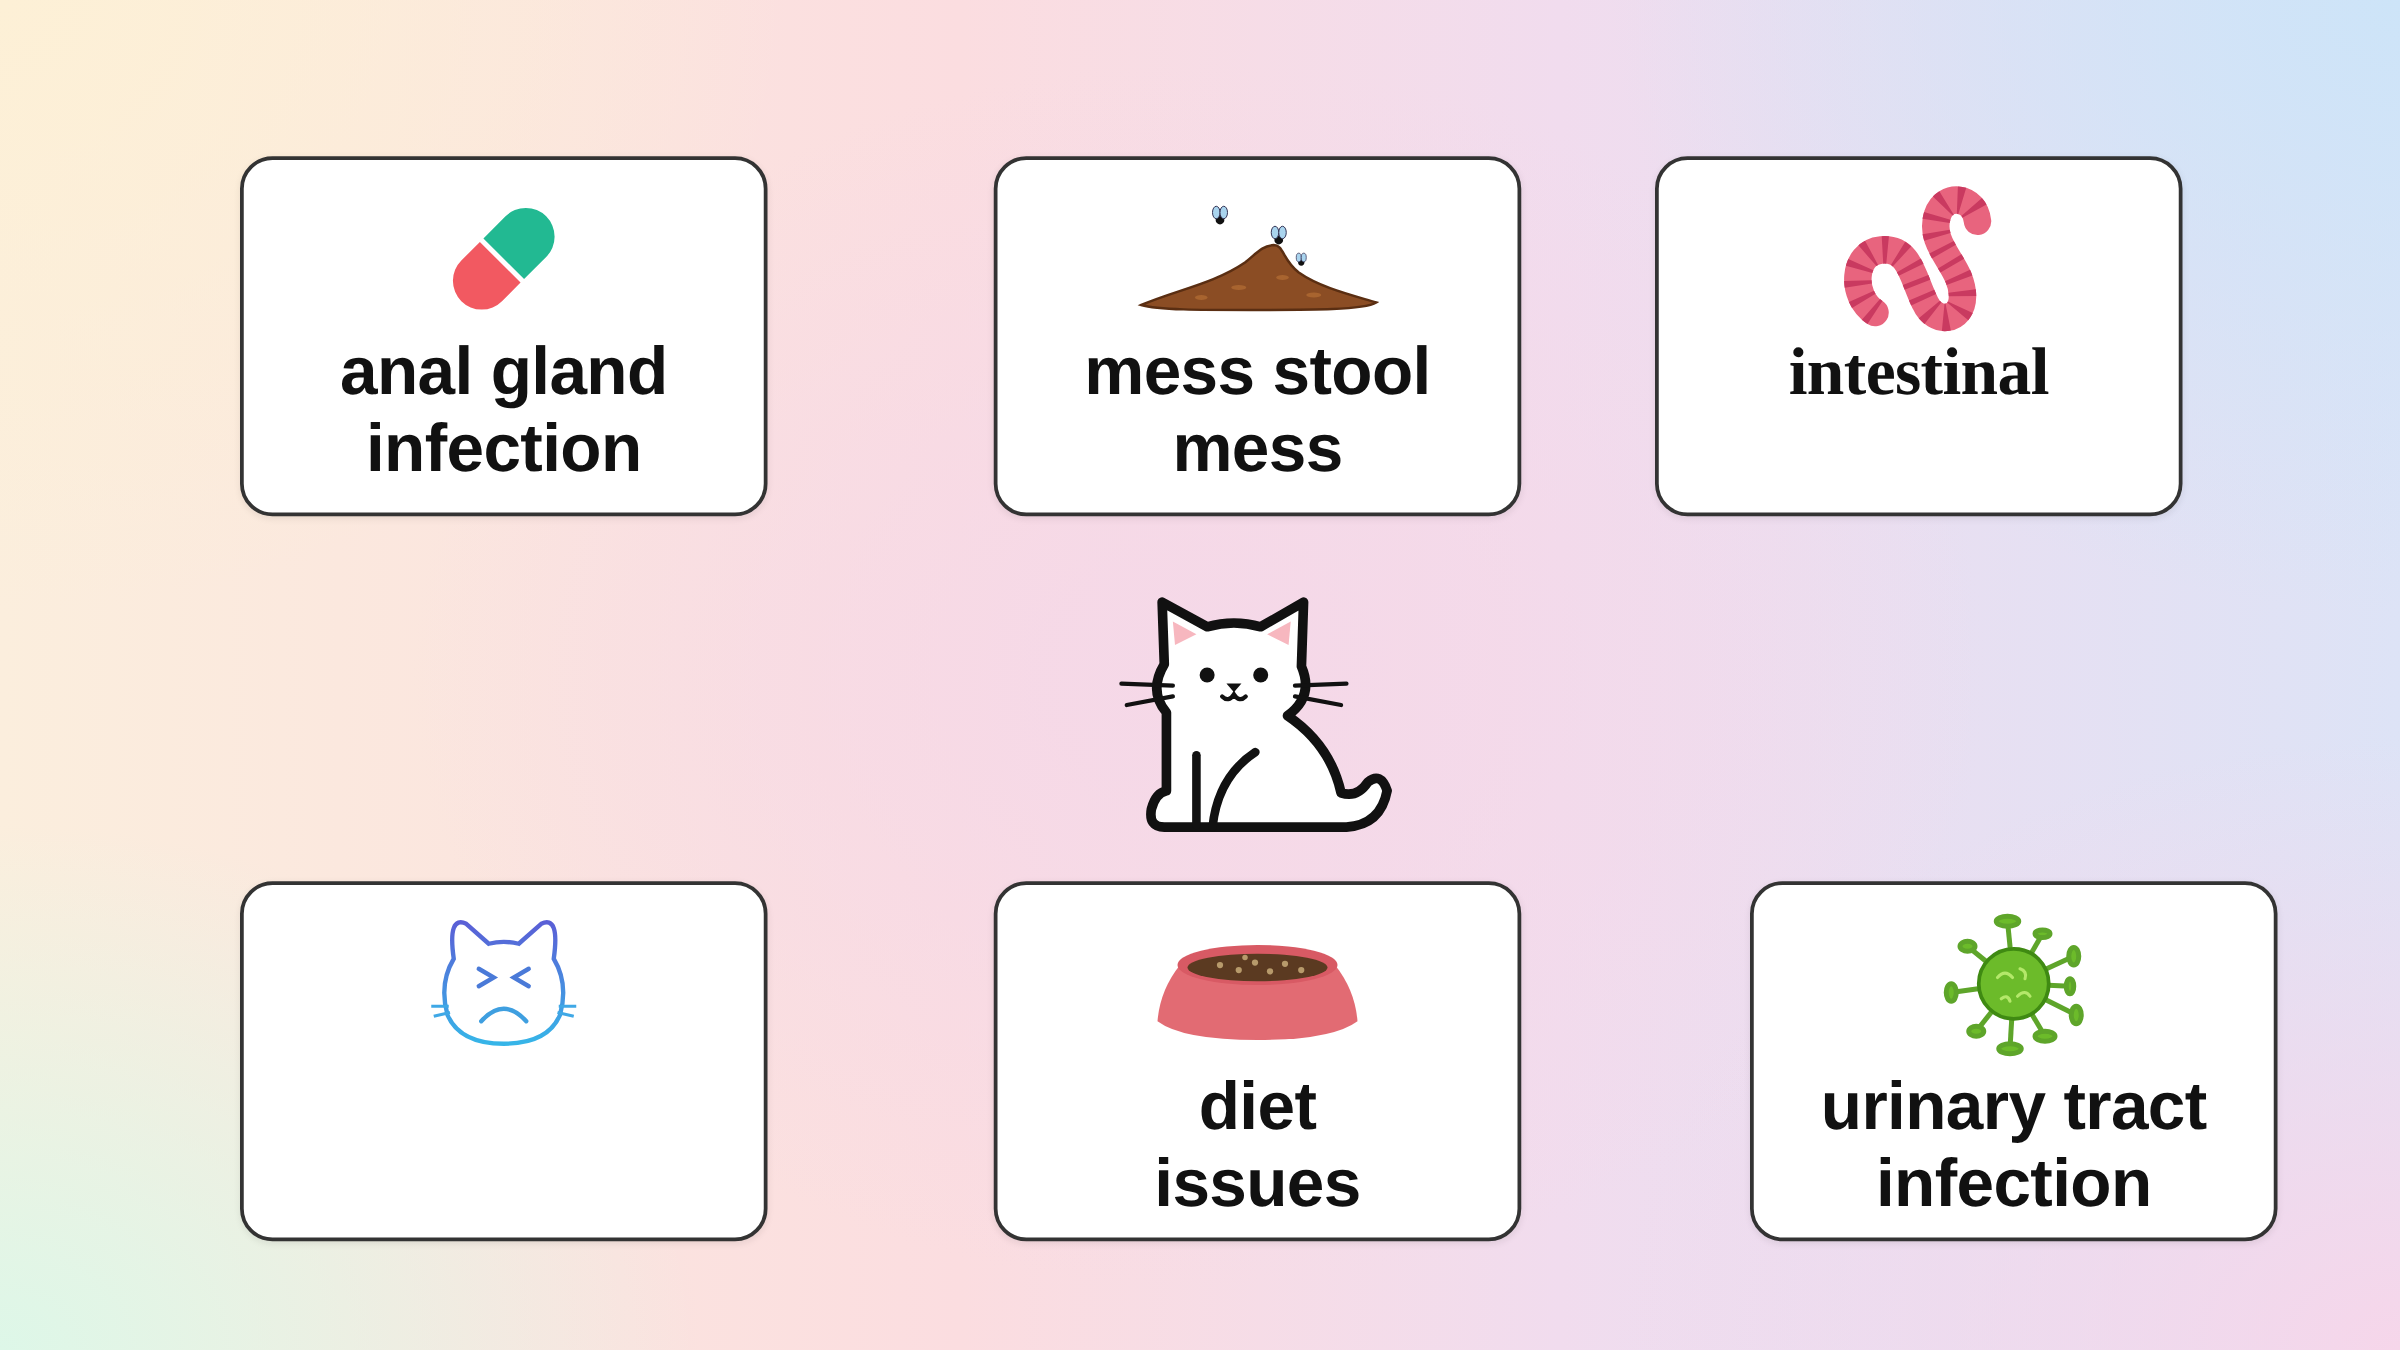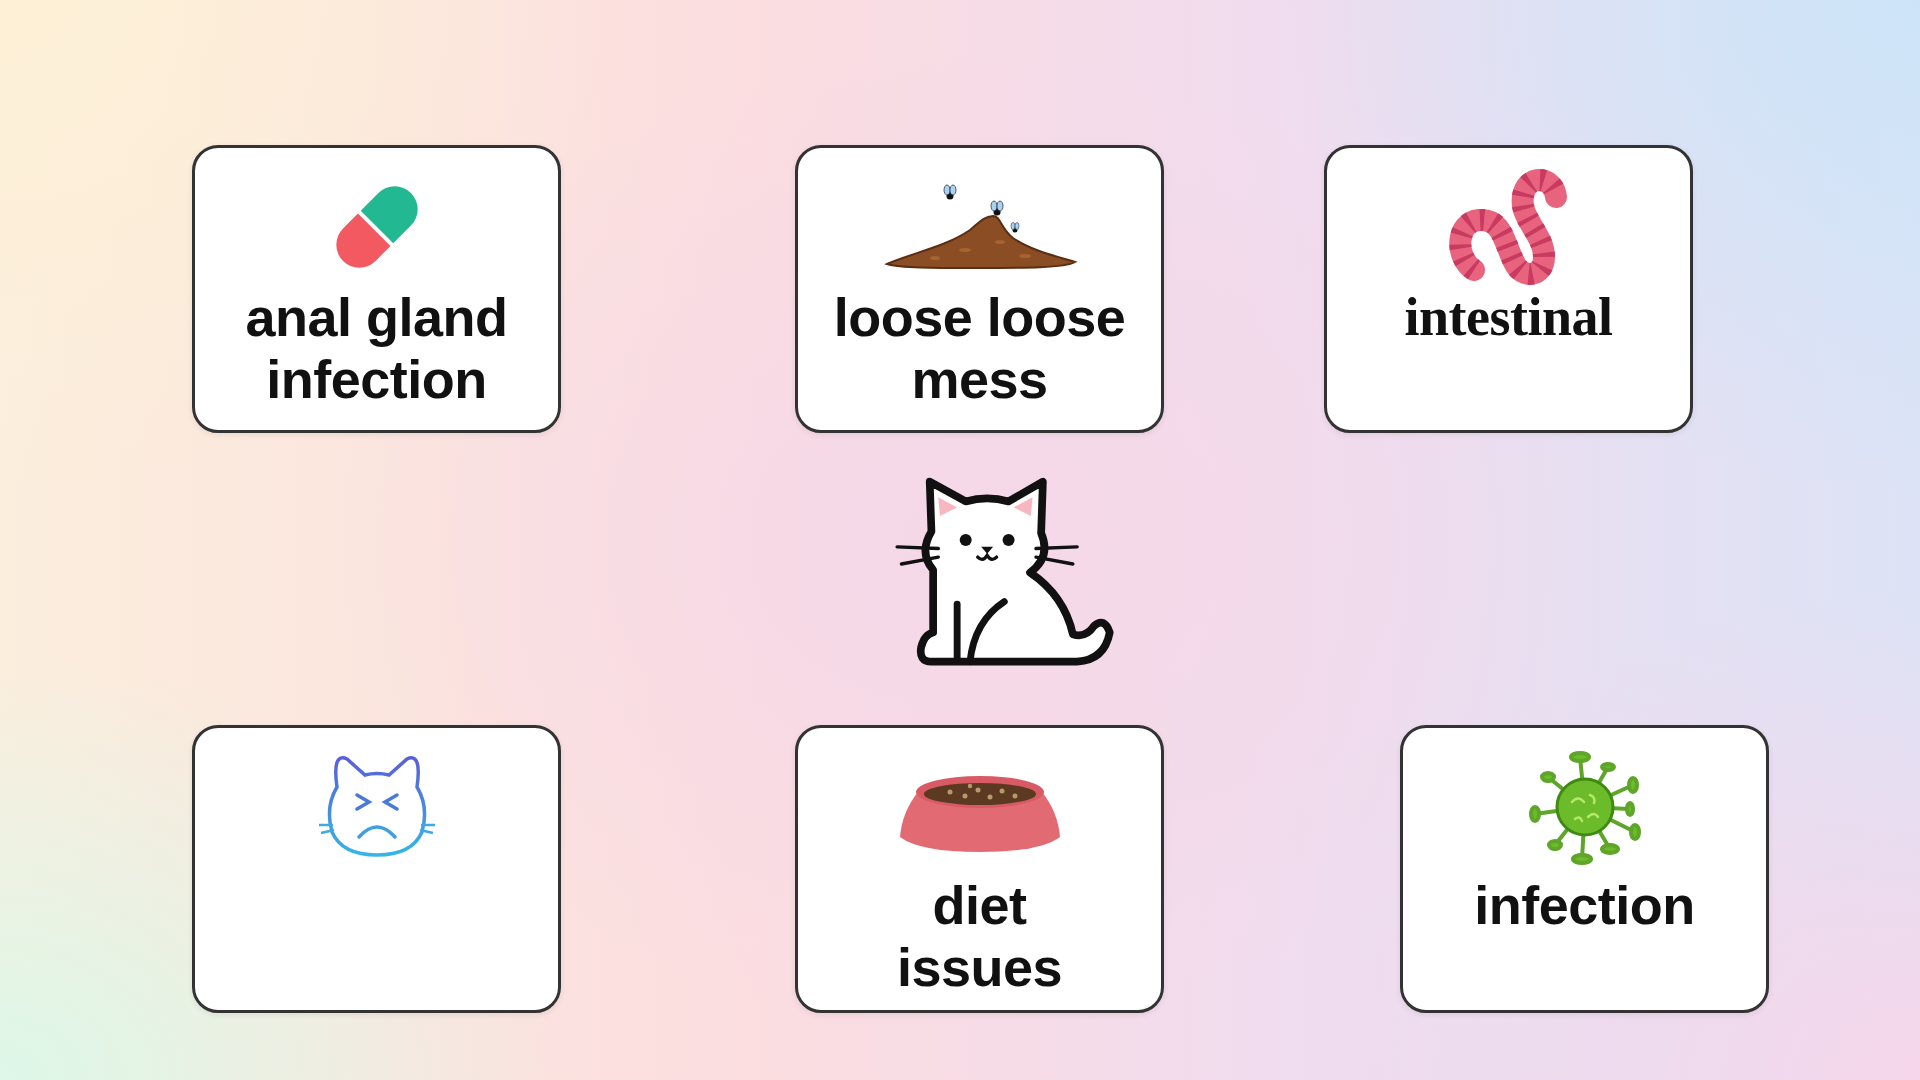--- a/index.html
+++ b/index.html
@@ -8,27 +8,26 @@
     font-family: "Liberation Sans", "DejaVu Sans", sans-serif;
     background:
       radial-gradient(ellipse 900px 700px at 0% 0%, #fdf0d6 0%, rgba(253,240,214,0) 70%),
       radial-gradient(ellipse 900px 700px at 100% 0%, #cde4f8 0%, rgba(205,228,248,0) 70%),
       radial-gradient(ellipse 800px 600px at 0% 100%, #ddf7e8 0%, rgba(221,247,232,0) 70%),
       radial-gradient(ellipse 900px 700px at 100% 100%, #f6d6ea 0%, rgba(246,214,234,0) 70%),
       radial-gradient(ellipse 900px 700px at 50% 50%, #f5d8e8 0%, rgba(245,216,232,0) 70%),
       linear-gradient(90deg, #fbeedd 0%, #fbdde0 40%, #f1dcee 65%, #dde3f6 100%);
   }
   .card {
-    position: absolute; width: 369px; height: 288px;
+    position: absolute; width: 422px; height: 288px;
     background: #fff; border: 3px solid #333; border-radius: 26px;
     box-sizing: border-box;
     display: flex; flex-direction: column; align-items: center;
     box-shadow: 0 2px 6px rgba(0,0,0,0.08);
     cursor: pointer;
-    margin-top: 20px;
   }
   .card .icon { height: 130px; width: 220px; display: flex; align-items: center; justify-content: center; margin-top: 14px; }
   .card .label {
     font-weight: 700; font-size: 54px; line-height: 62px; color: #111;
     text-align: center; letter-spacing: -0.5px; margin-top: -6px;
   }
   #c1 { left: 192px; top: 125px; }
   #c2 { left: 795px; top: 125px; }
   #c3 { left: 1324px; top: 125px; font-family: Liberation Serif, serif; }
   #c4 { left: 192px; top: 705px; }
@@ -74,21 +73,21 @@
         <ellipse cx="125" cy="34" rx="3" ry="5" fill="#a9d4ee" stroke="#335" stroke-width="0.8"></ellipse>
       </g>
       <g>
         <circle cx="140" cy="58" r="2.5" fill="#111"></circle>
         <ellipse cx="138" cy="54" rx="2" ry="3.5" fill="#a9d4ee" stroke="#335" stroke-width="0.6"></ellipse>
         <ellipse cx="142" cy="54" rx="2" ry="3.5" fill="#a9d4ee" stroke="#335" stroke-width="0.6"></ellipse>
       </g>
     </svg>
   </div>
   <div class="label">
-    <div>loose loose</div>
+    <div>mess stool</div>
     <div>mess</div>
   </div>
 </div>
 
 <div class="card" id="c3">
   <div class="icon">
     <svg width="130" height="130" viewBox="0 0 130 130">
       <path d="M30 108 C10 95 12 60 35 58 C58 56 60 80 70 100 C78 118 100 115 100 95 C100 70 72 55 80 30 C86 12 110 15 112 35" fill="none" stroke="#e8647e" stroke-width="22" stroke-linecap="round"></path>
       <path d="M30 108 C10 95 12 60 35 58 C58 56 60 80 70 100 C78 118 100 115 100 95 C100 70 72 55 80 30 C86 12 110 15 112 35" fill="none" stroke="#c93a60" stroke-width="22" stroke-dasharray="4 9"></path>
     </svg>
@@ -181,15 +180,16 @@
         <line x1="65" y1="60" x2="15" y2="67"></line>
           <ellipse cx="15" cy="67" rx="4" ry="7"></ellipse>
         <line x1="65" y1="60" x2="28" y2="30"></line>
           <ellipse cx="28" cy="30" rx="6" ry="4"></ellipse>
       </g>
       <circle cx="65" cy="60" r="28" fill="#6cbb2a" stroke="#3f8a12" stroke-width="3"></circle>
       <path d="M52 55 Q58 48 64 55 M68 70 Q74 64 78 70 M55 72 Q60 68 62 74 M70 48 Q76 50 74 56" fill="none" stroke="#b4e86a" stroke-width="2.5" stroke-linecap="round"></path>
     </svg>
   </div>
   <div class="label">
+    <div>urinary tract</div>
     <div>infection</div>
   </div>
 </div>
 
 </body></html>

